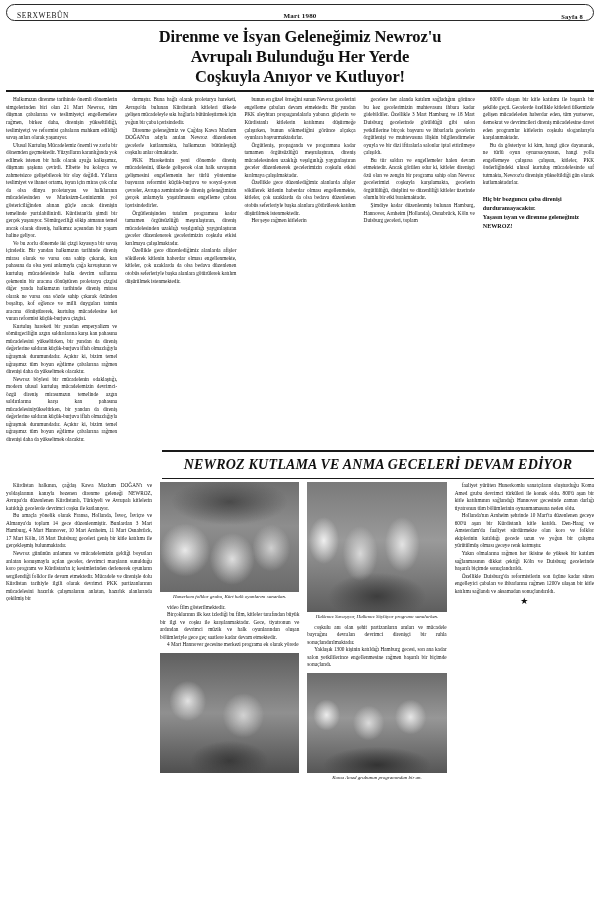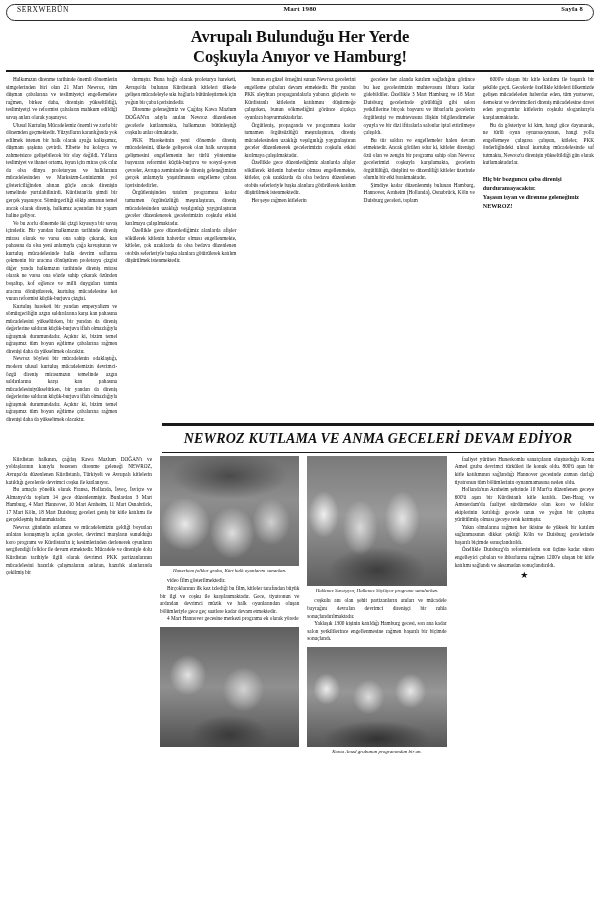--- a/index.html
+++ b/index.html
@@ -16,21 +16,21 @@
     padding:4px 6px 0 6px;
     box-sizing:border-box;
   }
 
   
   .masthead{
     position:relative;
     height:17px;
     border:1px solid #2a2a2a;
     border-radius:9px;
-    display:flex;align-items:flex-start;
+    display:flex;align-items:flex-end;
     padding:0 10px;
     box-sizing:border-box;
     margin-bottom:3px;
   }
   .masthead .mh-left{
     font-family:"Liberation Serif", serif;
     font-size:7.5px;letter-spacing:.6px;font-weight:400;
   }
   .masthead .mh-center{
     position:absolute;left:0;right:0;text-align:center;
@@ -78,20 +78,21 @@
     line-height:1.5;
     text-align:left;
     text-indent:0;
   }
   .pullquote p{
     font-size:6.1px;font-weight:700;text-align:left;text-indent:0;line-height:1.5;
   }
 
   
   .banner{
+    margin-top:6px;
     display:flex;
   }
   .banner-left{width:150px;flex:0 0 150px;}
   .banner-right{flex:1;padding-left:6px;}
   .banner-rule-top{height:2.5px;background:#1a1a1a;}
   .banner-rule-bot{height:1px;background:#1a1a1a;margin-top:1px;}
   .banner-title{
     text-align:center;
     font-style:italic;
     font-weight:700;
@@ -186,22 +187,23 @@
 
 <div class="page">
 
   <div class="masthead">
     <div class="mh-left">SERXWEBÛN</div>
     <div class="mh-center">Mart 1980</div>
     <div class="mh-right">Sayfa 8</div>
   </div>
 
   <div class="headline">
+    <div>Direnme ve İsyan Geleneğimiz Newroz'u</div>
     <div>Avrupalı Bulunduğu Her Yerde</div>
-    <div>Coşkuyla Anıyor ve Hamburg!</div>
+    <div>Coşkuyla Anıyor ve Kutluyor!</div>
   </div>
 
   <div class="rule-thick"></div>
 
   <div class="cols5">
 
     <div class="col">
       <p>Halkımızın direnme tarihinde önemli dönemlerin simgelerinden biri olan 21 Mart Newroz, tüm düşman çabalarına ve teslimiyetçi engellemelere rağmen, birkez daha, direnişin yükseltildiği, teslimiyetçi ve reformist çabaların mahkum edildiği savaş anları olarak yaşanıyor.</p>
       <p>Ulusal Kurtuluş Mücadelemiz önemli ve zorlu bir dönemden geçmektedir. Yüzyılların karanlığında yok edilmek istenen bir halk olarak ayağa kalkışımız, düşmanı şaşkına çevirdi. Elbette bu kolayca ve zahmetsizce gelişebilecek bir olay değildi. Yılların teslimiyet ve ihanet ortamı, isyan için miras çok cılız da olsa dünya proletaryası ve halklarının mücadelesinden ve Marksizm-Leninizmin yol göstericiliğinden alınan güçle ancak direnişin temelinde yartılabilinirdi. Kürdistan'da şimdi bir gerçek yaşanıyor. Sömürgeciliği sökip atmanın temel ancak olarak direniş, halkımız açısından bir yaşam haline geliyor.</p>
       <p>Ve bu zorlu dönemde iki çizgi kıyasıya bir savaş içindedir. Bir yandan halkımızın tarihinde direniş mirası olarak ve varsa ona sahip çıkarak, kan pahasına da olsa yeni anlamıyla çağa kavuşturan ve kurtuluş mücadelesinde halkı devrim saflarına çekmenin bir aracına dönüştüren proletarya çizgisi diğer yanda halkımızın tarihinde direniş mirası olarak ne varsa ona sözde sahip çıkarak özünden boşaltıp, kof eğlence ve milli duyguları tatmin aracına dönüştürerek, kurtuluş mücadelesine ket vuran reformist küçük-burjuva çizgisi.</p>

